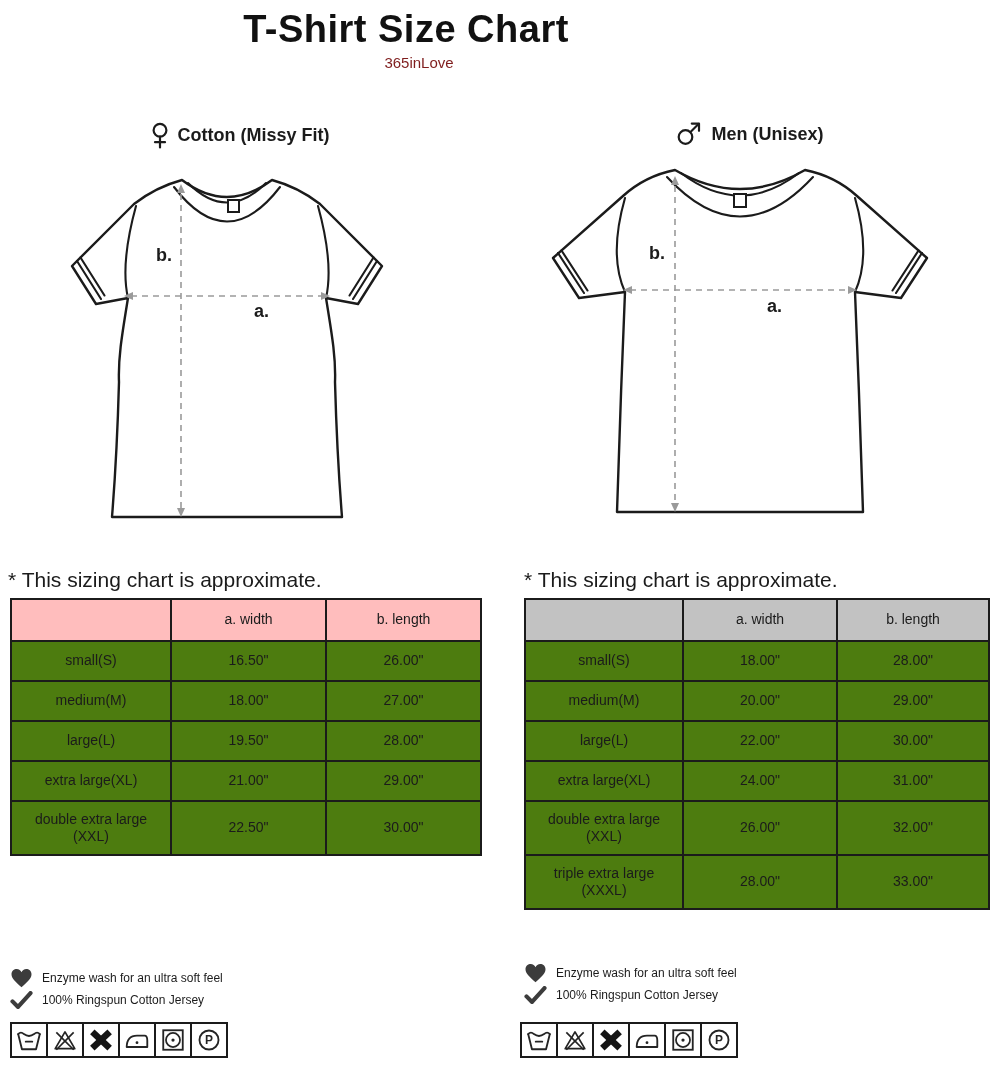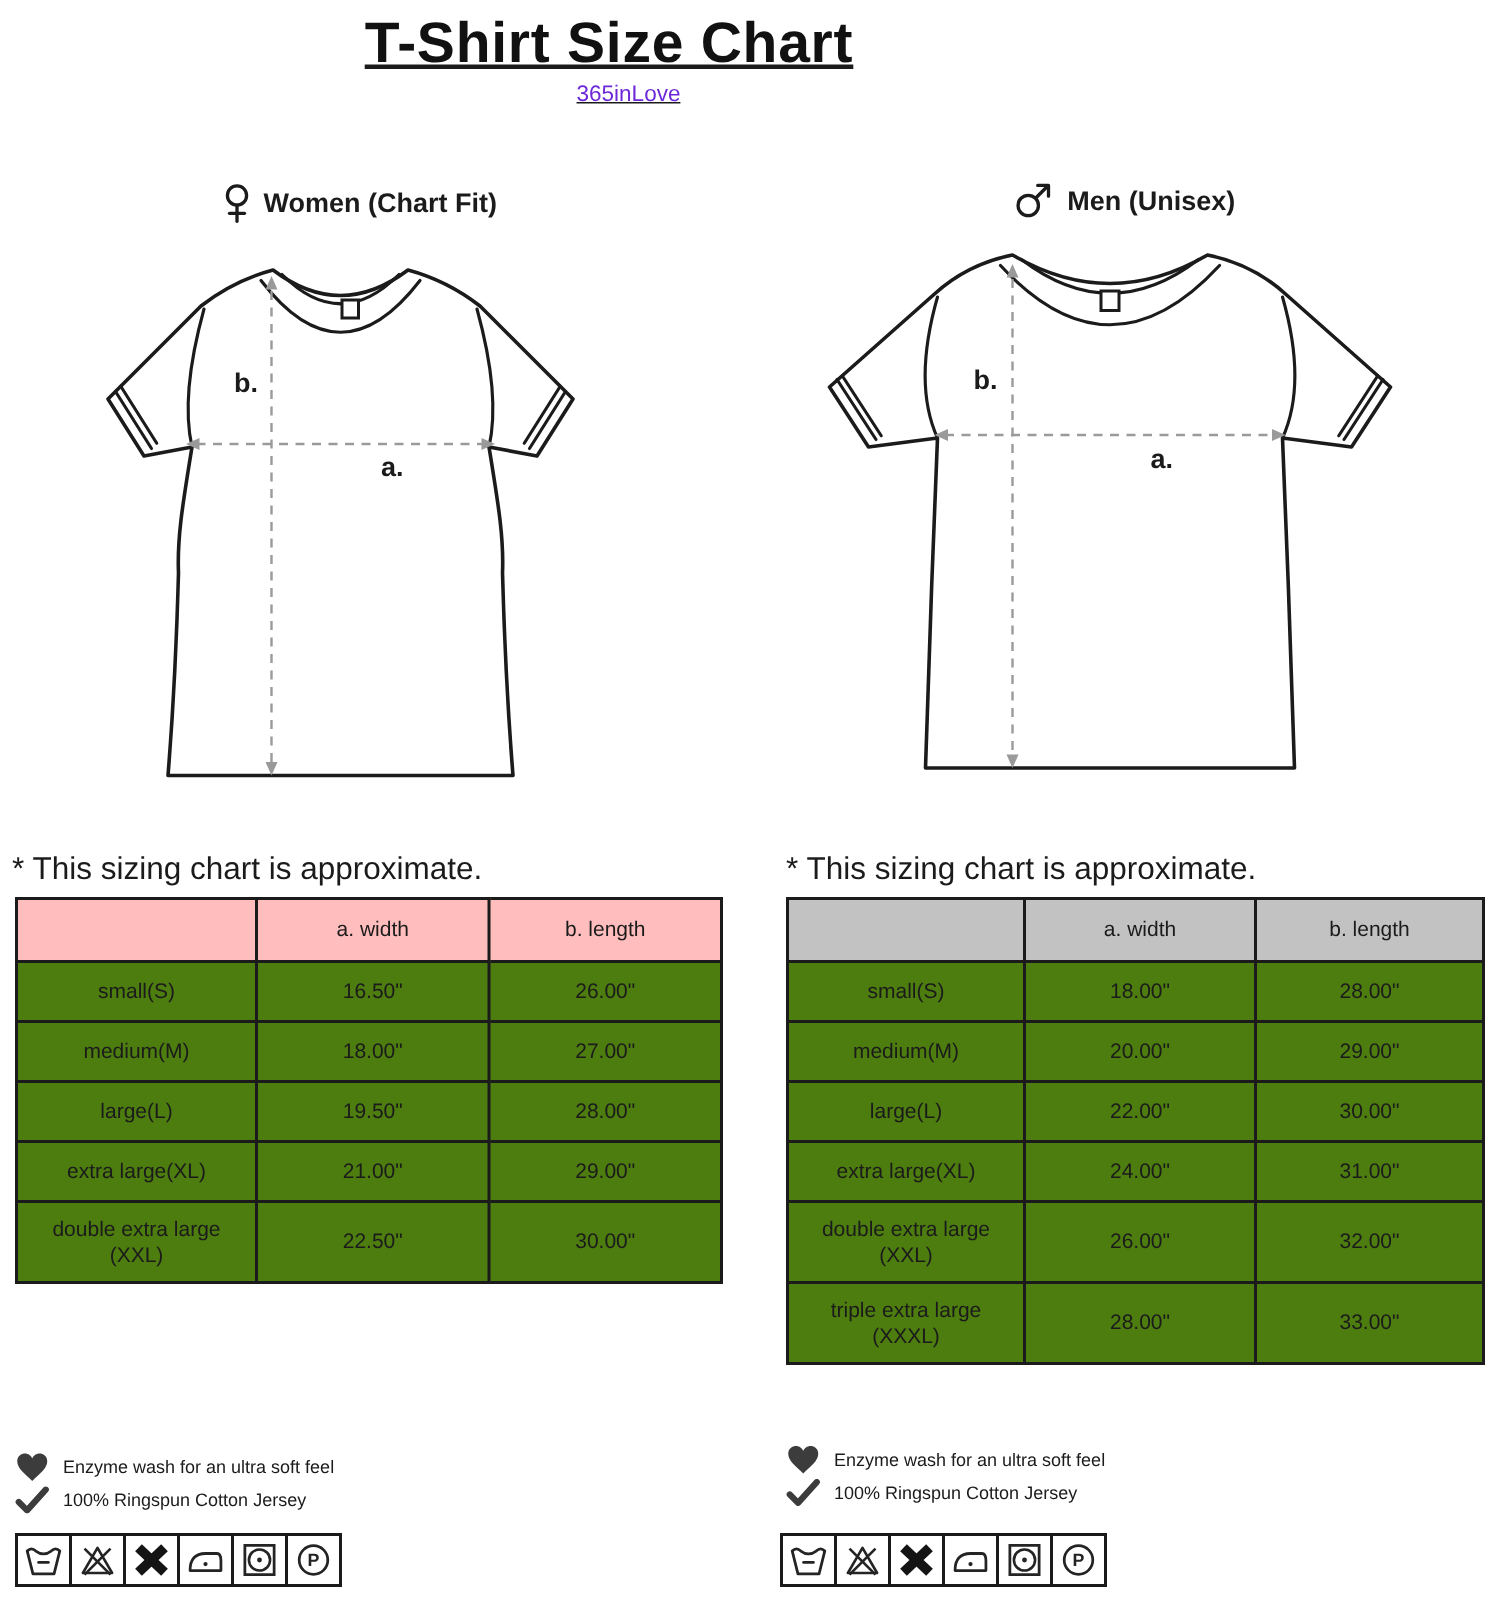--- a/index.html
+++ b/index.html
@@ -2,23 +2,23 @@
 <html><head>
 <meta charset="utf-8">
 <style>
   html,body{margin:0;padding:0;}
   body{
     width:1000px;height:1065px;background:#ffffff;position:relative;overflow:hidden;
     font-family:"Liberation Sans","DejaVu Sans",sans-serif;color:#1b1b1b;
   }
   .abs{position:absolute;}
   
-  .title-wrap{left:0;top:8px;width:812px;text-align:center;text-decoration:underline;}
+  .title-wrap{left:0;top:8px;width:812px;text-align:center;}
   .title{margin:0;font-size:38px;font-weight:bold;letter-spacing:.5px;color:#111;}
-  .subtitle{font-size:15px;margin-top:3px;color:#6d28d9;padding-left:26px;}
+  .subtitle{font-size:15px;margin-top:3px;color:#7f1d1d;padding-left:26px;}
   
   .col-heading{display:flex;align-items:center;justify-content:center;gap:9px;font-size:18px;font-weight:600;}
   
   svg.shirt{display:block;}
   .dim-label{font-size:18px;font-weight:600;fill:#1b1b1b;}
   
   .note{font-size:21px;}
   
   table.size{border-collapse:collapse;table-layout:fixed;background:#4d7c0f;}
   table.size th,table.size td{
@@ -50,21 +50,21 @@
 </div>
 
 <div class="abs col-heading" style="left:0px;top:122px;width:480px;">
   <svg width="18" height="27" viewBox="0 0 18 27">
     <g fill="none" stroke="#1b1b1b" stroke-width="2.2" stroke-linecap="round">
       <circle cx="9" cy="8.3" r="6.4"></circle>
       <line x1="9" y1="14.7" x2="9" y2="25.5"></line>
       <line x1="4" y1="20.2" x2="14" y2="20.2"></line>
     </g>
   </svg>
-  <span>Women (Chart Fit)</span>
+  <span>Cotton (Missy Fit)</span>
 </div>
 
 <div class="abs col-heading" style="left:510px;top:122px;width:480px;">
   <svg width="26" height="25" viewBox="0 0 26 25">
     <g fill="none" stroke="#1b1b1b" stroke-width="2.2" stroke-linecap="round" stroke-linejoin="round">
       <circle cx="9.5" cy="15" r="6.8"></circle>
       <line x1="14.5" y1="10" x2="22.5" y2="2"></line>
       <polyline points="15.8,1.6 23,1.6 23,8.8"></polyline>
     </g>
   </svg>

